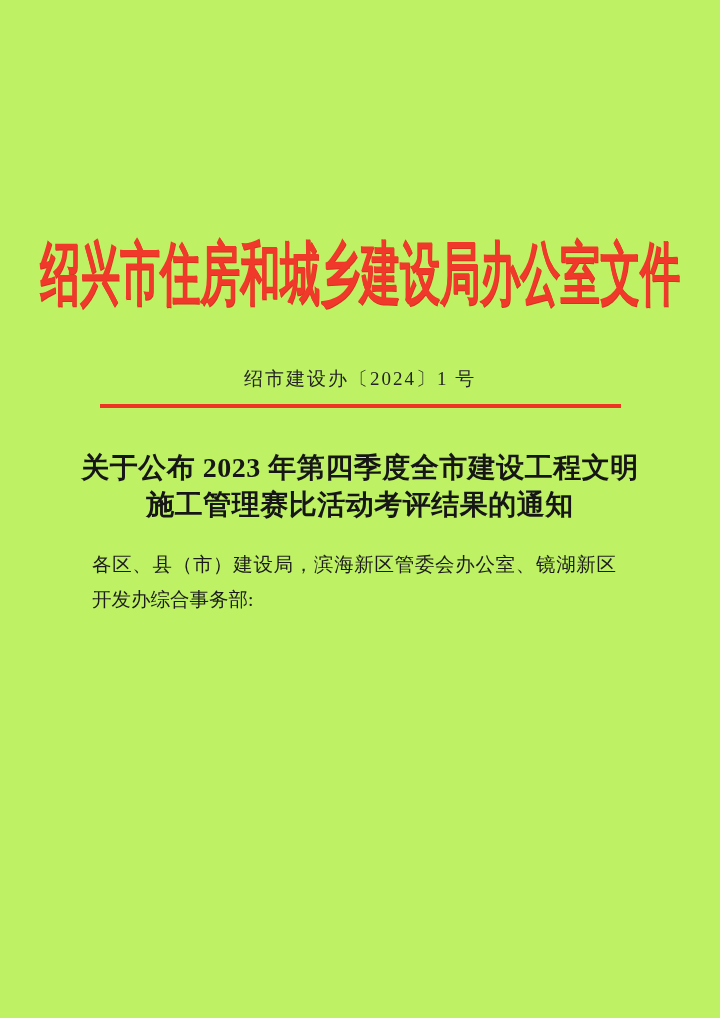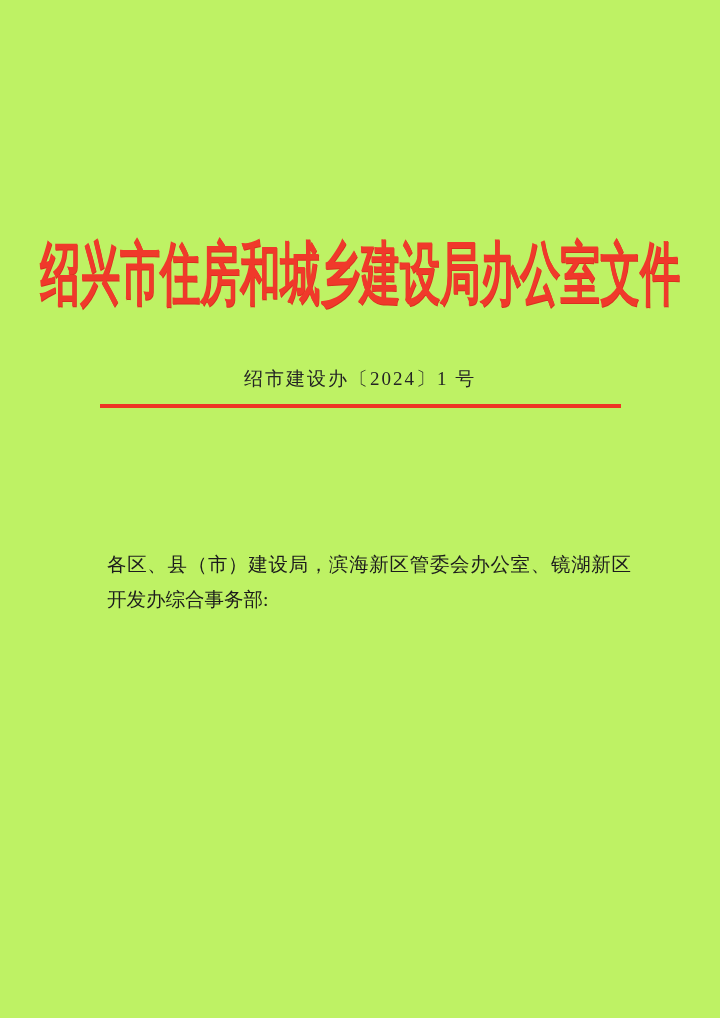--- a/index.html
+++ b/index.html
@@ -63,21 +63,21 @@
     text-align: center;
     font-size: 28px;
     font-weight: bold;
     line-height: 37px;
     letter-spacing: 0.5px;
     color: #161616;
   }
   .doc-body {
     position: absolute;
     top: 547px;
-    left: 107px;
+    left: 92px;
     width: 524px;
     font-size: 19.5px;
     line-height: 35px;
     text-align: justify;
     color: #1c1c1c;
   }
   .doc-body p {
     margin: 0;
   }
   .doc-body p.indent {
@@ -90,18 +90,22 @@
 <div class="page">
 
   <div class="header-banner">
     <span class="stretch">绍兴市住房和城乡建设局办公室文件</span>
   </div>
 
   <div class="doc-number">绍市建设办〔2024〕1 号</div>
 
   <div class="red-divider"></div>
 
+  <div class="doc-title">
+    <div>关于公布 2023 年第四季度全市建设工程文明</div>
+    <div>施工管理赛比活动考评结果的通知</div>
+  </div>
 
   <div class="doc-body">
     <p>各区、县（市）建设局，滨海新区管委会办公室、镜湖新区开发办综合事务部:</p>
   </div>
 
 </div>
 
 </body></html>

